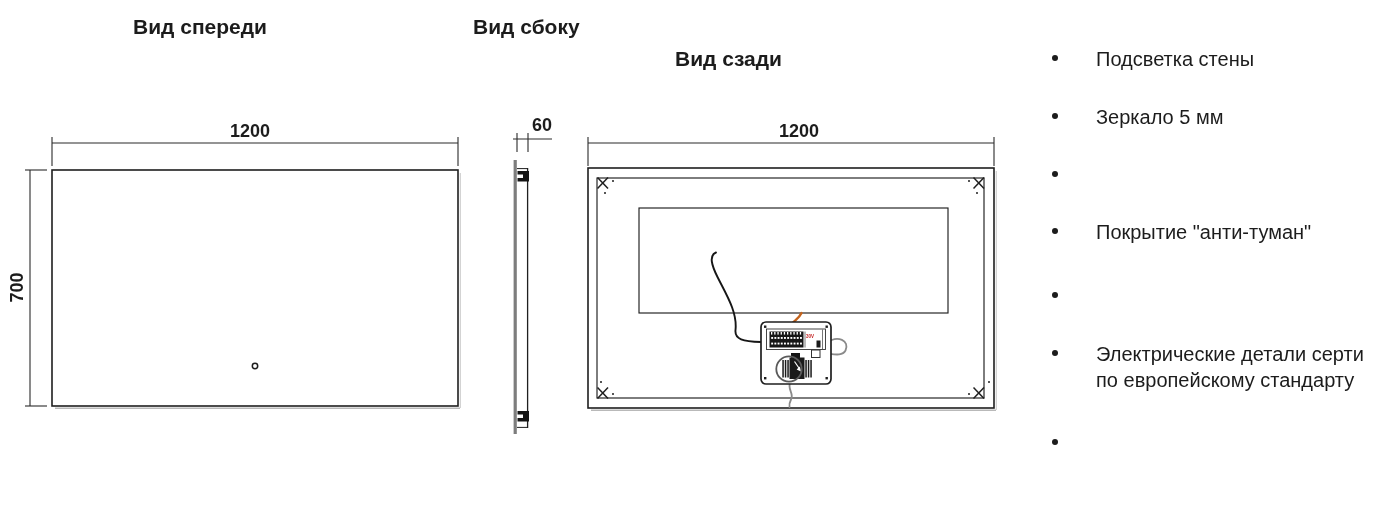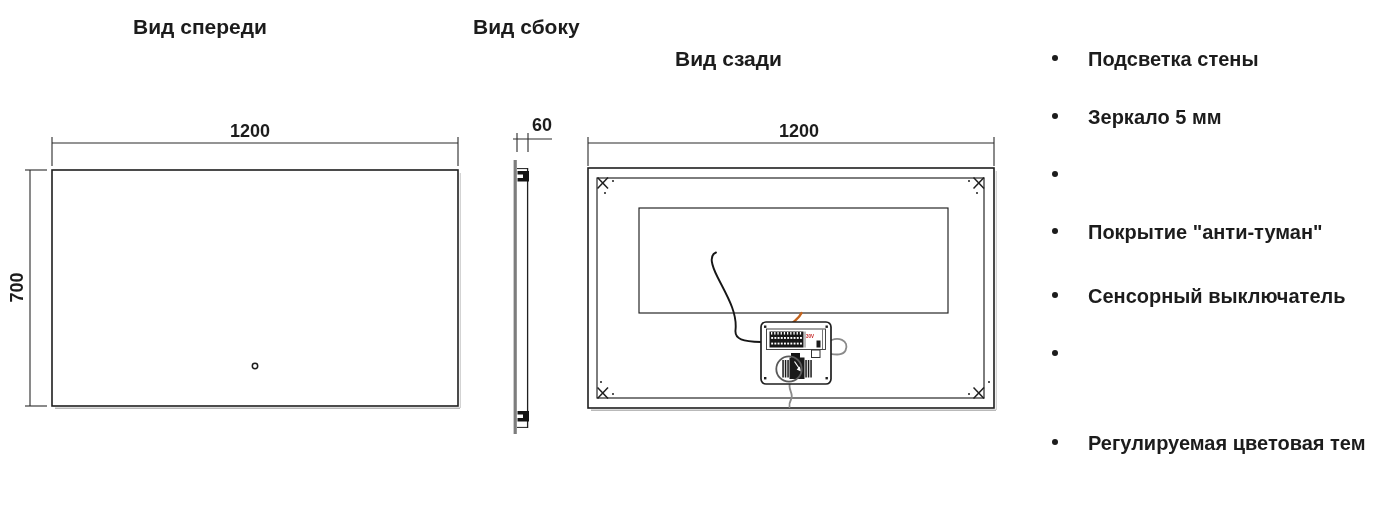--- a/index.html
+++ b/index.html
@@ -7,21 +7,21 @@
     width:1385px;height:509px;position:relative;overflow:hidden;
     font-family:"Liberation Sans","DejaVu Sans",sans-serif;color:#1c1c1c;
   }
   .abs{position:absolute;}
   .view-title{font-size:21px;font-weight:700;white-space:nowrap;}
   .dim-label{font-size:18px;font-weight:600;text-align:center;white-space:nowrap;}
   .rot{transform:rotate(-90deg);transform-origin:center center;}
   #drawing{position:absolute;left:0;top:0;}
   .feature-item{position:absolute;left:1046px;display:flex;align-items:flex-start;}
   .bullet{width:6px;height:6px;border-radius:50%;background:#1c1c1c;margin:8px 0 0 6px;flex:0 0 auto;}
-  .feature-text{margin-left:30px;font-size:20px;font-weight:700;line-height:25.5px;}
+  .feature-text{margin-left:38px;font-size:20px;font-weight:400;line-height:25.5px;}
   .feature-text div{white-space:nowrap;}
   .driver-label{font-size:4.5px;font-weight:700;color:#c32222;line-height:5px;letter-spacing:0;white-space:nowrap;}
 </style>
 </head>
 <body>
 
 <svg id="drawing" width="1385" height="509" viewBox="0 0 1385 509">
 
   <g>
 
@@ -200,27 +200,25 @@
   <span class="bullet"></span>
 </div>
 <div class="feature-item" style="top:220px">
   <span class="bullet"></span>
   <div class="feature-text">
       <div>Покрытие "анти-туман"</div>
     </div>
 </div>
 <div class="feature-item" style="top:284px">
   <span class="bullet"></span>
-  <div class="feature-text">
-      <div>Сенсорный выключатель</div>
-    </div>
 </div>
 <div class="feature-item" style="top:342px">
   <span class="bullet"></span>
   <div class="feature-text">
+    <div>Электрические детали серти</div>
+    <div>по европейскому стандарту</div>
   </div>
 </div>
 <div class="feature-item" style="top:431px">
   <span class="bullet"></span>
   <div class="feature-text">
-    <div>Регулируемая цветовая тем</div>
   </div>
 </div>
 
 </body></html>

